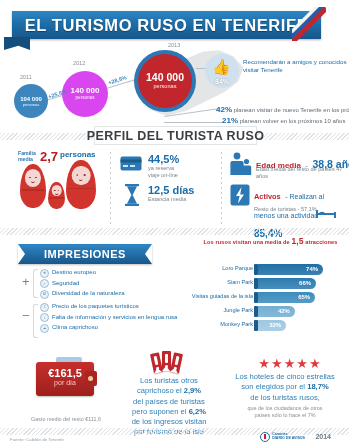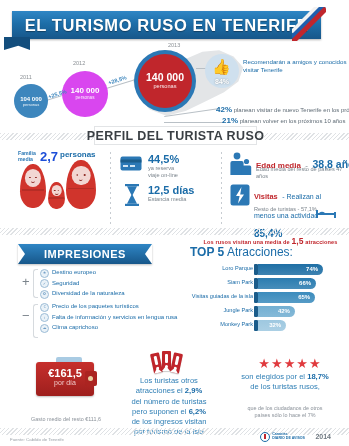--- a/index.html
+++ b/index.html
@@ -251,21 +251,21 @@
 <div class="seclabel" style="left:94px;top:126px;width:161px;height:17px;">PERFIL DEL TURISTA RUSO</div>
 
 <div id="profile">
   <div class="vdots" style="left:110px;"></div>
   <div class="vdots" style="left:221px;"></div>
 
   <div style="position:absolute;left:18px;top:3px;font-size:5.2px;line-height:1.15;color:#2b78b5;font-weight:bold;">
     <div>Familia</div>
     <div>media</div>
   </div>
-  <div style="position:absolute;left:40px;top:1px;font-size:13px;font-weight:bold;color:#1d4ed8;">2,7</div>
+  <div style="position:absolute;left:40px;top:1px;font-size:13px;font-weight:bold;color:#b91c1c;">2,7</div>
   <div style="position:absolute;left:60px;top:2px;font-size:8px;font-weight:bold;color:#1b6ca8;">personas</div>
 
   <div class="matry" style="left:20px;top:16px;width:26px;height:44px;">
     <div class="face">
         <div class="dot" style="left:26%"></div>
         <div class="dot" style="right:26%"></div>
         <div class="mouth"></div>
       </div>
     <div class="belt"></div>
   </div>
@@ -325,21 +325,21 @@
   </div>
   <div class="stat-s" style="position:absolute;left:256px;top:18px;">Edad media del resto de países 47 años</div>
 
   <div style="position:absolute;left:230px;top:36px;">
     <svg viewBox="0 0 20 22" width="20" height="22">
       <rect x="0.5" y="0.5" width="19" height="21" rx="2.5" fill="#2b78b5"></rect>
       <path d="M11.5 3 L6 12 H9.6 L8 19.5 L14 10.5 H10.2 Z" fill="#ffffff"></path>
     </svg>
   </div>
   <div style="position:absolute;left:254px;top:36px;width:82px;line-height:1.2;">
-    <span style="font-size:7.4px;font-weight:bold;color:#c0262c;">Visitas</span>
+    <span style="font-size:7.4px;font-weight:bold;color:#c0262c;">Activos</span>
     <span style="font-size:7px;color:#1b6ca8;">- Realizan al menos una actividad</span>
     <span style="font-size:10px;font-weight:bold;color:#1b6ca8;">85,4%</span>
   </div>
   <div class="stat-s" style="position:absolute;left:254px;top:58px;">Resto de turistas  - 57,1%</div>
   <div style="position:absolute;left:316px;top:56px;">
     <svg viewBox="0 0 20 9" width="20" height="9">
       <rect x="0" y="1" width="2" height="8" fill="#2b78b5"></rect>
       <rect x="0" y="4" width="20" height="2" fill="#2b78b5"></rect>
       <rect x="18" y="3" width="2" height="6" fill="#2b78b5"></rect>
       <path d="M3 4 q3 -2.6 6 0 z" fill="#2b78b5"></path>
@@ -384,23 +384,20 @@
       <span class="impbullet">☁</span>
       <span>Clima caprichoso</span>
     </div>
   </div>
 </div>
 
 <div id="top5">
   <div class="kicker">
     <span>Los rusos visitan una media de </span><b>1,5</b><span> atracciones</span>
   </div>
-  <h3>
-    <b>TOP 5</b><span> Atracciones:</span>
-  </h3>
 
   <div class="barrow" style="top:32px;">
     <span class="barlabel">Loro Parque</span>
     <span class="barcap"></span>
     <span class="bartrack" id="bar0" style="width: 65.12px; background: linear-gradient(rgb(31, 111, 165), rgba(31, 111, 165, 0.867));">
       <span class="barpct">74%</span>
     </span>
   </div>
   <div class="barrow" style="top:46px;">
     <span class="barlabel">Siam Park</span>
@@ -453,29 +450,30 @@
         <div class="bar"></div>
         <div class="pt"></div>
       </div>
     <div class="tag" style="left:20px;top:3px;transform:rotate(12deg);">
         <div class="bar"></div>
         <div class="pt"></div>
       </div>
   </div>
   <div class="ctext" style="left:120px;top:26px;width:98px;">
     <div>Los turistas otros</div>
-    <div><span>atracciones el </span><b>2,9%</b></div>
-    <div>del número de turistas</div>
+    <div><span>caprichoso el </span><b>2,9%</b></div>
+    <div>del países de turistas</div>
     <div><span>pero suponen el </span><b>6,2%</b></div>
     <div>de los ingresos visitan</div>
     <div>por turismo de la isla</div>
   </div>
 
   <div class="stars">★★★★★</div>
   <div class="ctext" style="left:226px;top:22px;width:118px;">
+    <div>Los hoteles de cinco estrellas</div>
     <div><span>son elegidos por el </span><b>18,7%</b></div>
     <div>de los turistas rusos,</div>
   </div>
   <div style="position:absolute;left:230px;top:55px;width:110px;text-align:center;font-size:5.4px;line-height:1.35;color:#8a9199;">
     <div>que de los ciudadanos de otros</div>
     <div>países sólo lo hace el 7%</div>
   </div>
 </div>
 
 <div class="zig" style="top:428px;"></div>

